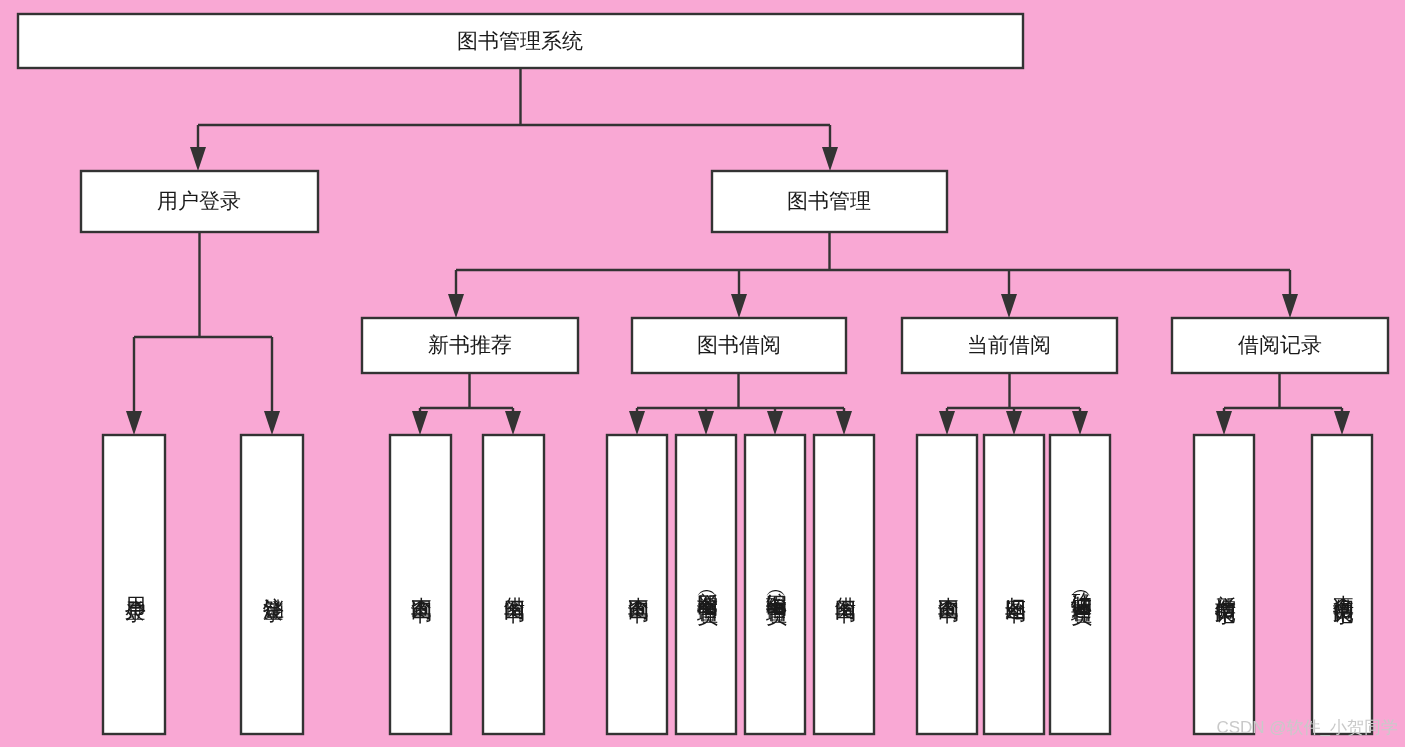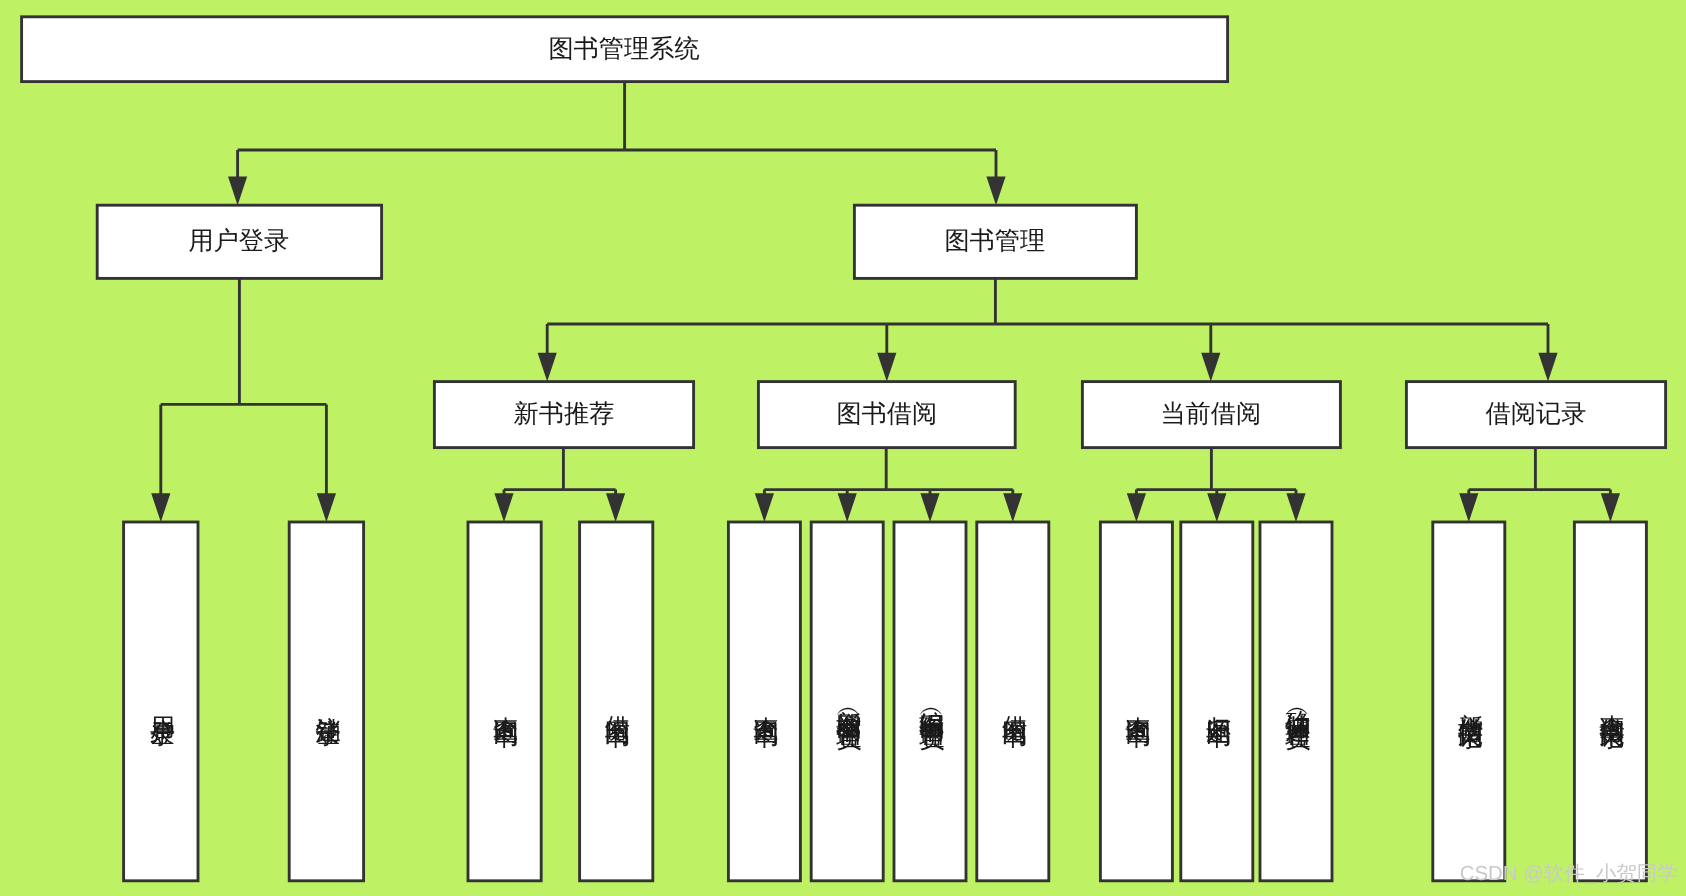--- a/index.html
+++ b/index.html
@@ -8,21 +8,21 @@
     padding: 0;
     background: #ffffff;
   }
   body {
     font-family: "Liberation Sans", "DejaVu Sans", sans-serif;
   }
   #diagram-root {
     position: relative;
     width: 1405px;
     height: 747px;
-    background: #bef264;
+    background: #f9a8d4;
     overflow: hidden;
   }
   svg.flow-canvas {
     position: absolute;
     top: 0;
     left: 0;
     width: 1405px;
     height: 747px;
     display: block;
   }

